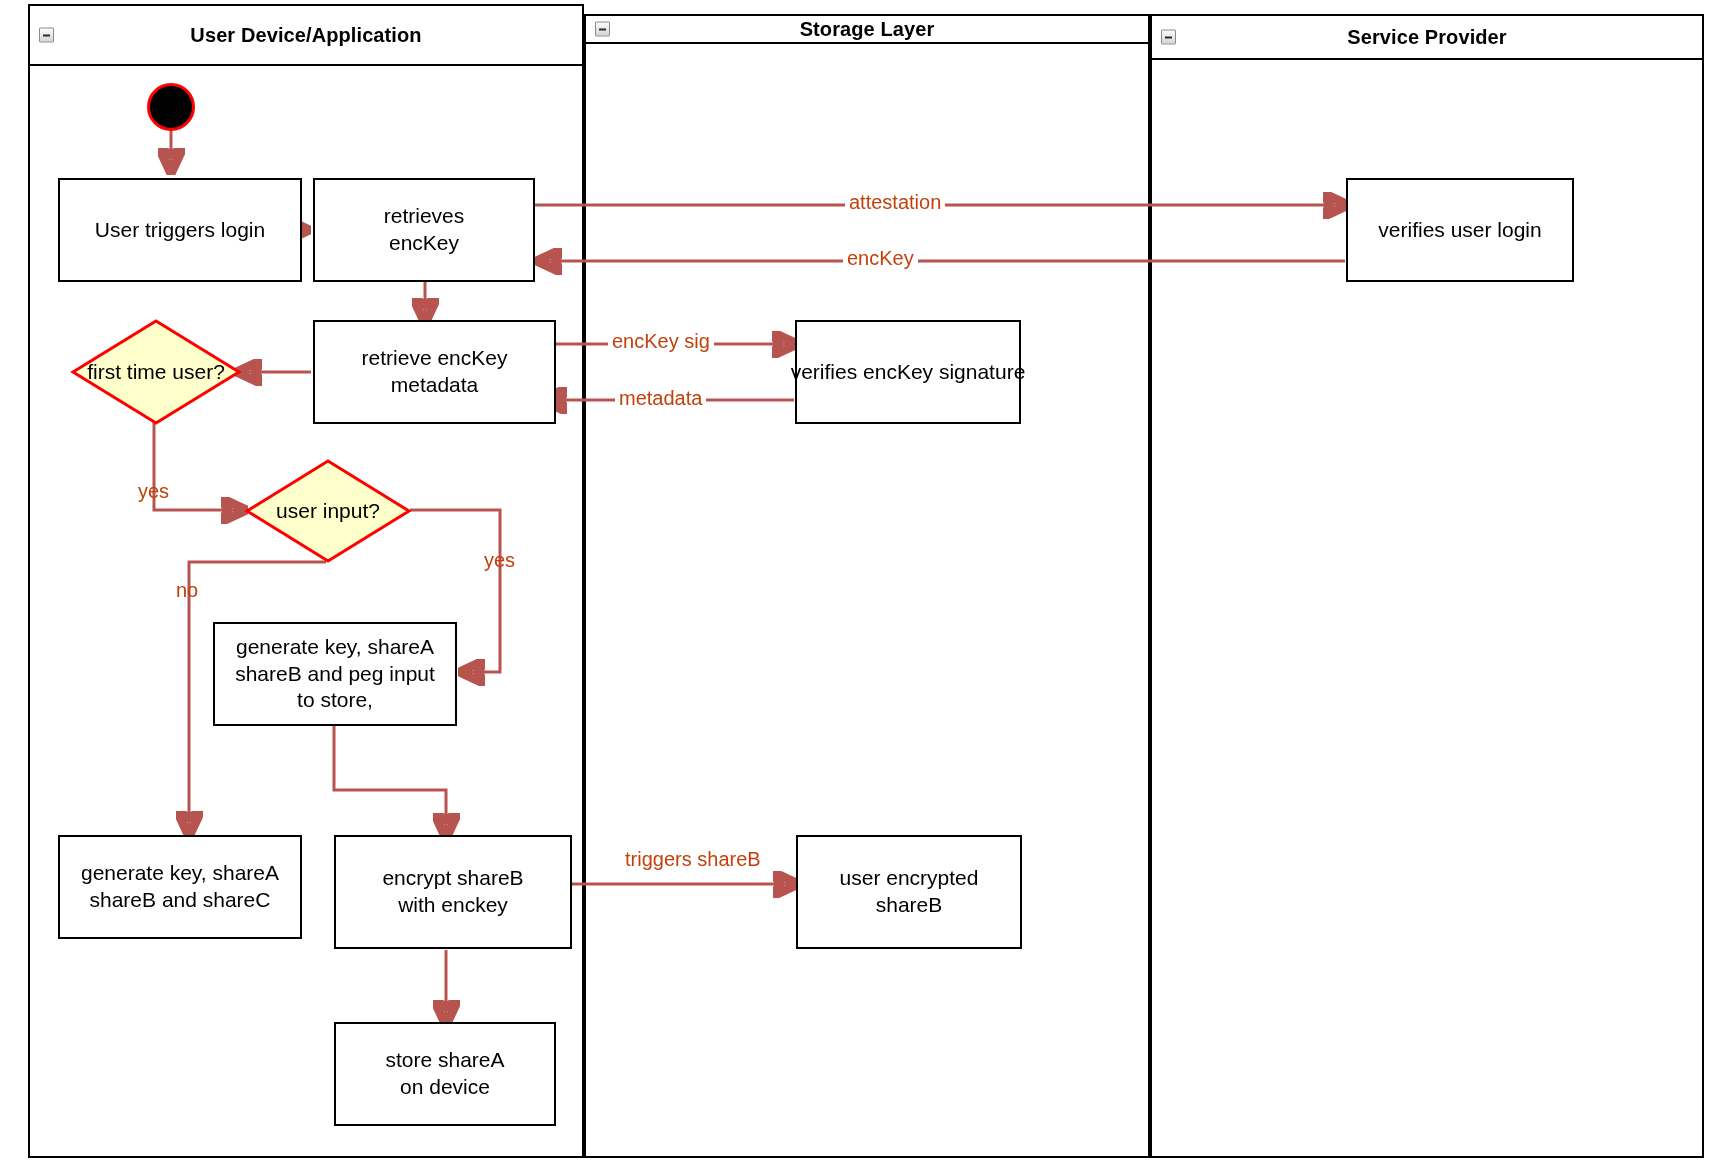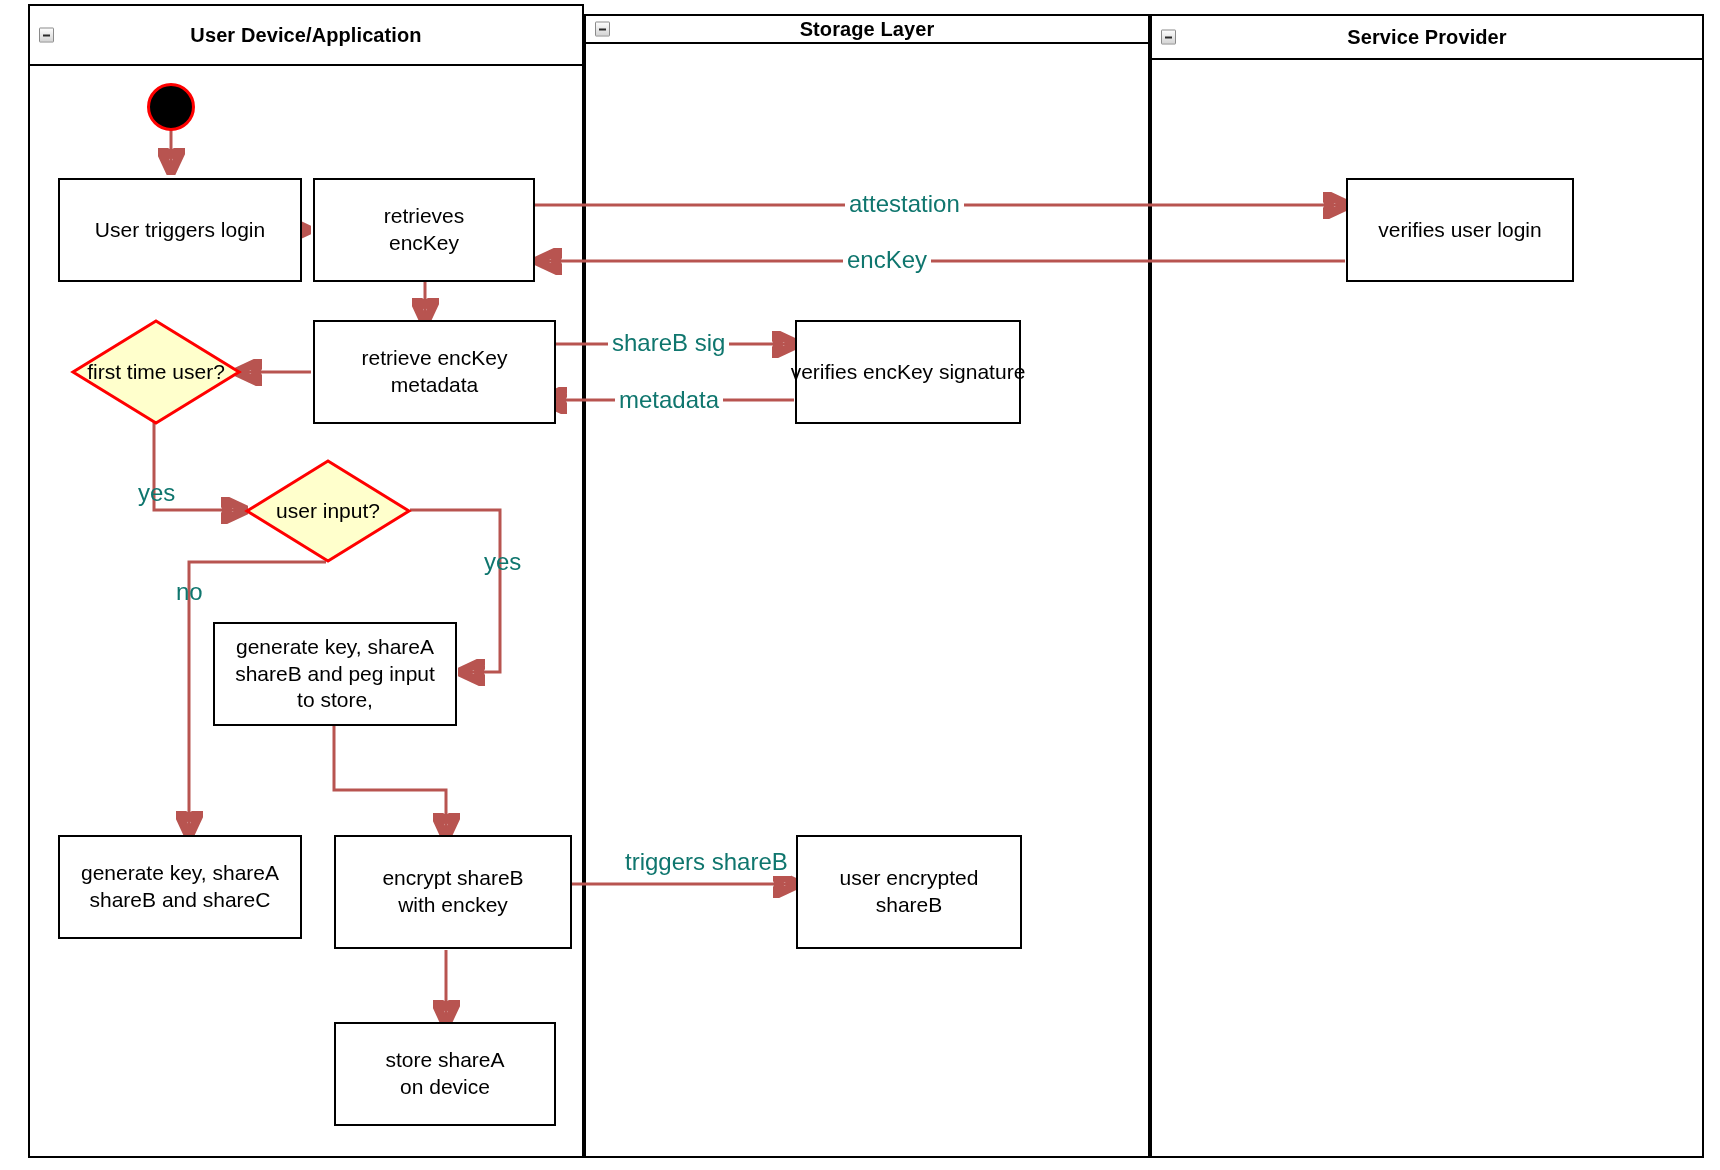--- a/index.html
+++ b/index.html
@@ -115,23 +115,23 @@
     position: absolute;
     left: 0; top: 0;
     width: 1720px; height: 1170px;
     z-index: 3;
     overflow: visible;
   }
   #edges path, #edges line { fill: none; stroke: #b85450; stroke-width: 3; }
 
   .edge-label {
     position: absolute;
-    font-size: 24px;
+    font-size: 20px;
     line-height: 1.2;
-    color: #0f766e;
+    color: #c2410c;
     background: #ffffff;
     padding: 0 4px;
     white-space: nowrap;
     text-align: center;
     z-index: 7;
   }
   .edge-label.two-line { padding: 0 3px; }
 </style>
 </head>
 <body>
@@ -286,21 +286,21 @@
 
   <div class="edge-label" style="left:845px; top:190px;">
     <span class="txt">attestation</span>
   </div>
 
   <div class="edge-label" style="left:843px; top:246px;">
     <span class="txt">encKey</span>
   </div>
 
   <div class="edge-label" style="left:608px; top:329px;">
-    <span class="txt">shareB sig</span>
+    <span class="txt">encKey sig</span>
   </div>
 
   <div class="edge-label" style="left:615px; top:386px;">
     <span class="txt">metadata</span>
   </div>
 
   <div class="edge-label" style="left:134px; top:479px; background:transparent;">
     <span class="txt">yes</span>
   </div>
 

